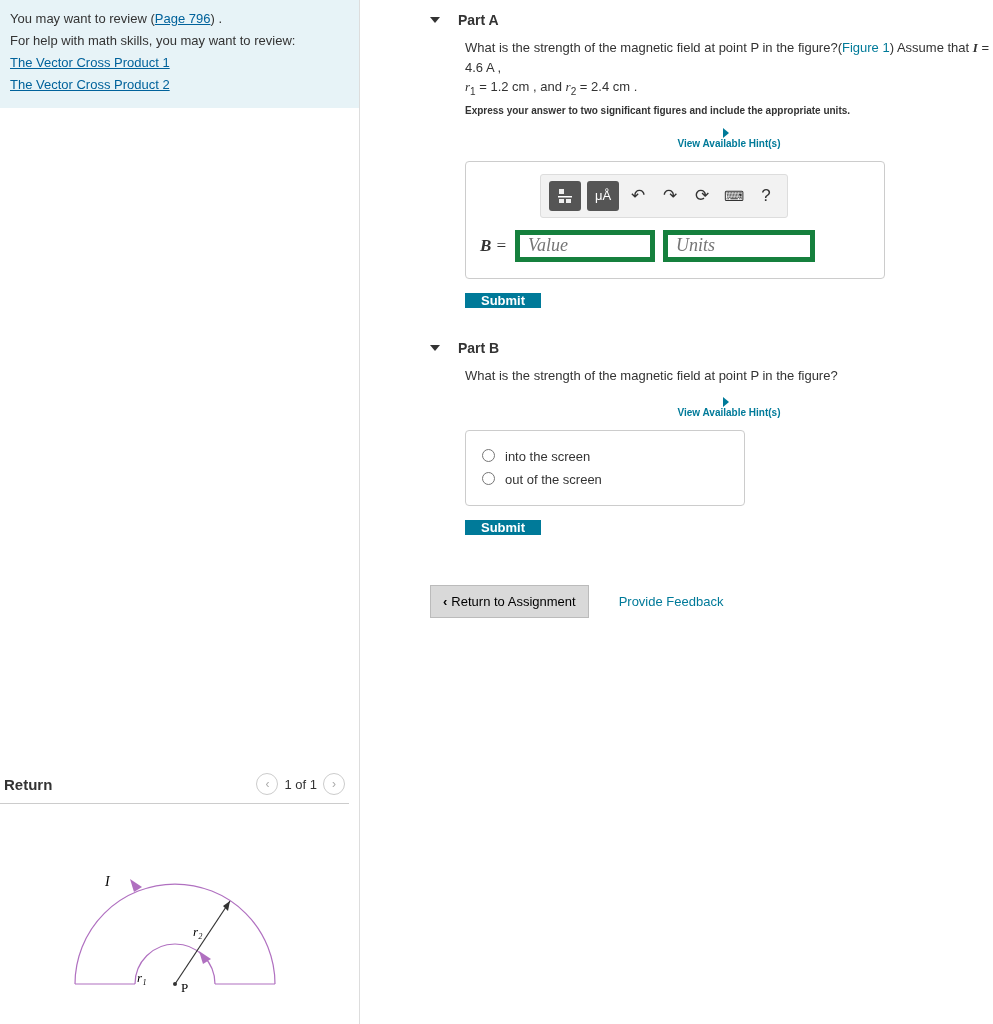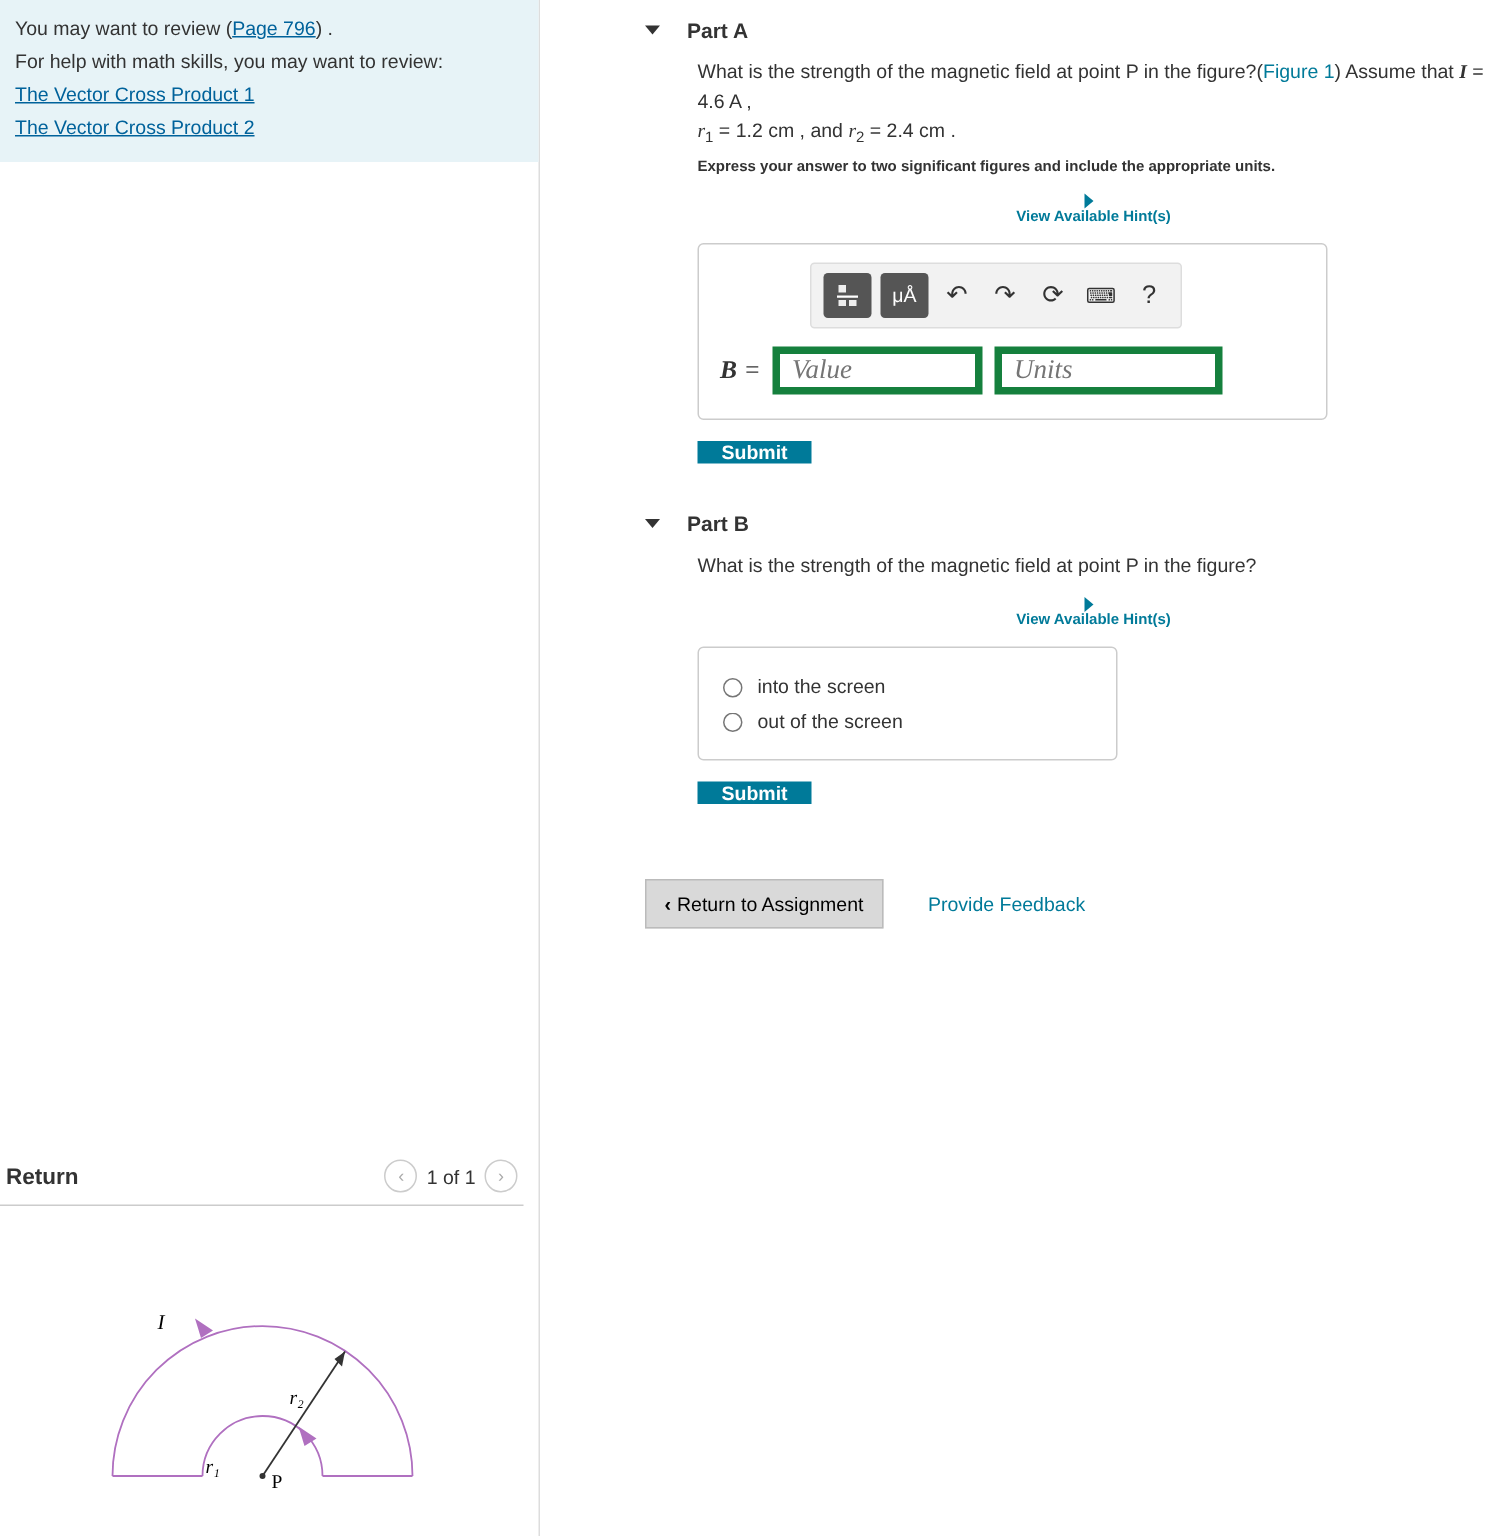--- a/index.html
+++ b/index.html
@@ -153,21 +153,21 @@
   }
   .radio-box {
     border: 1px solid #ccc;
     border-radius: 4px;
     padding: 14px 16px;
     width: 280px;
     margin-bottom: 14px;
   }
   .radio-row {
     display: flex;
-    align-items: flex-end;
+    align-items: flex-start;
     gap: 10px;
     padding: 4px 0;
     font-size: 13px;
   }
   .radio-row input { cursor: pointer; }
   .bottom-row {
     margin-top: 30px;
     margin-left: 0;
     display: flex;
     align-items: center;

